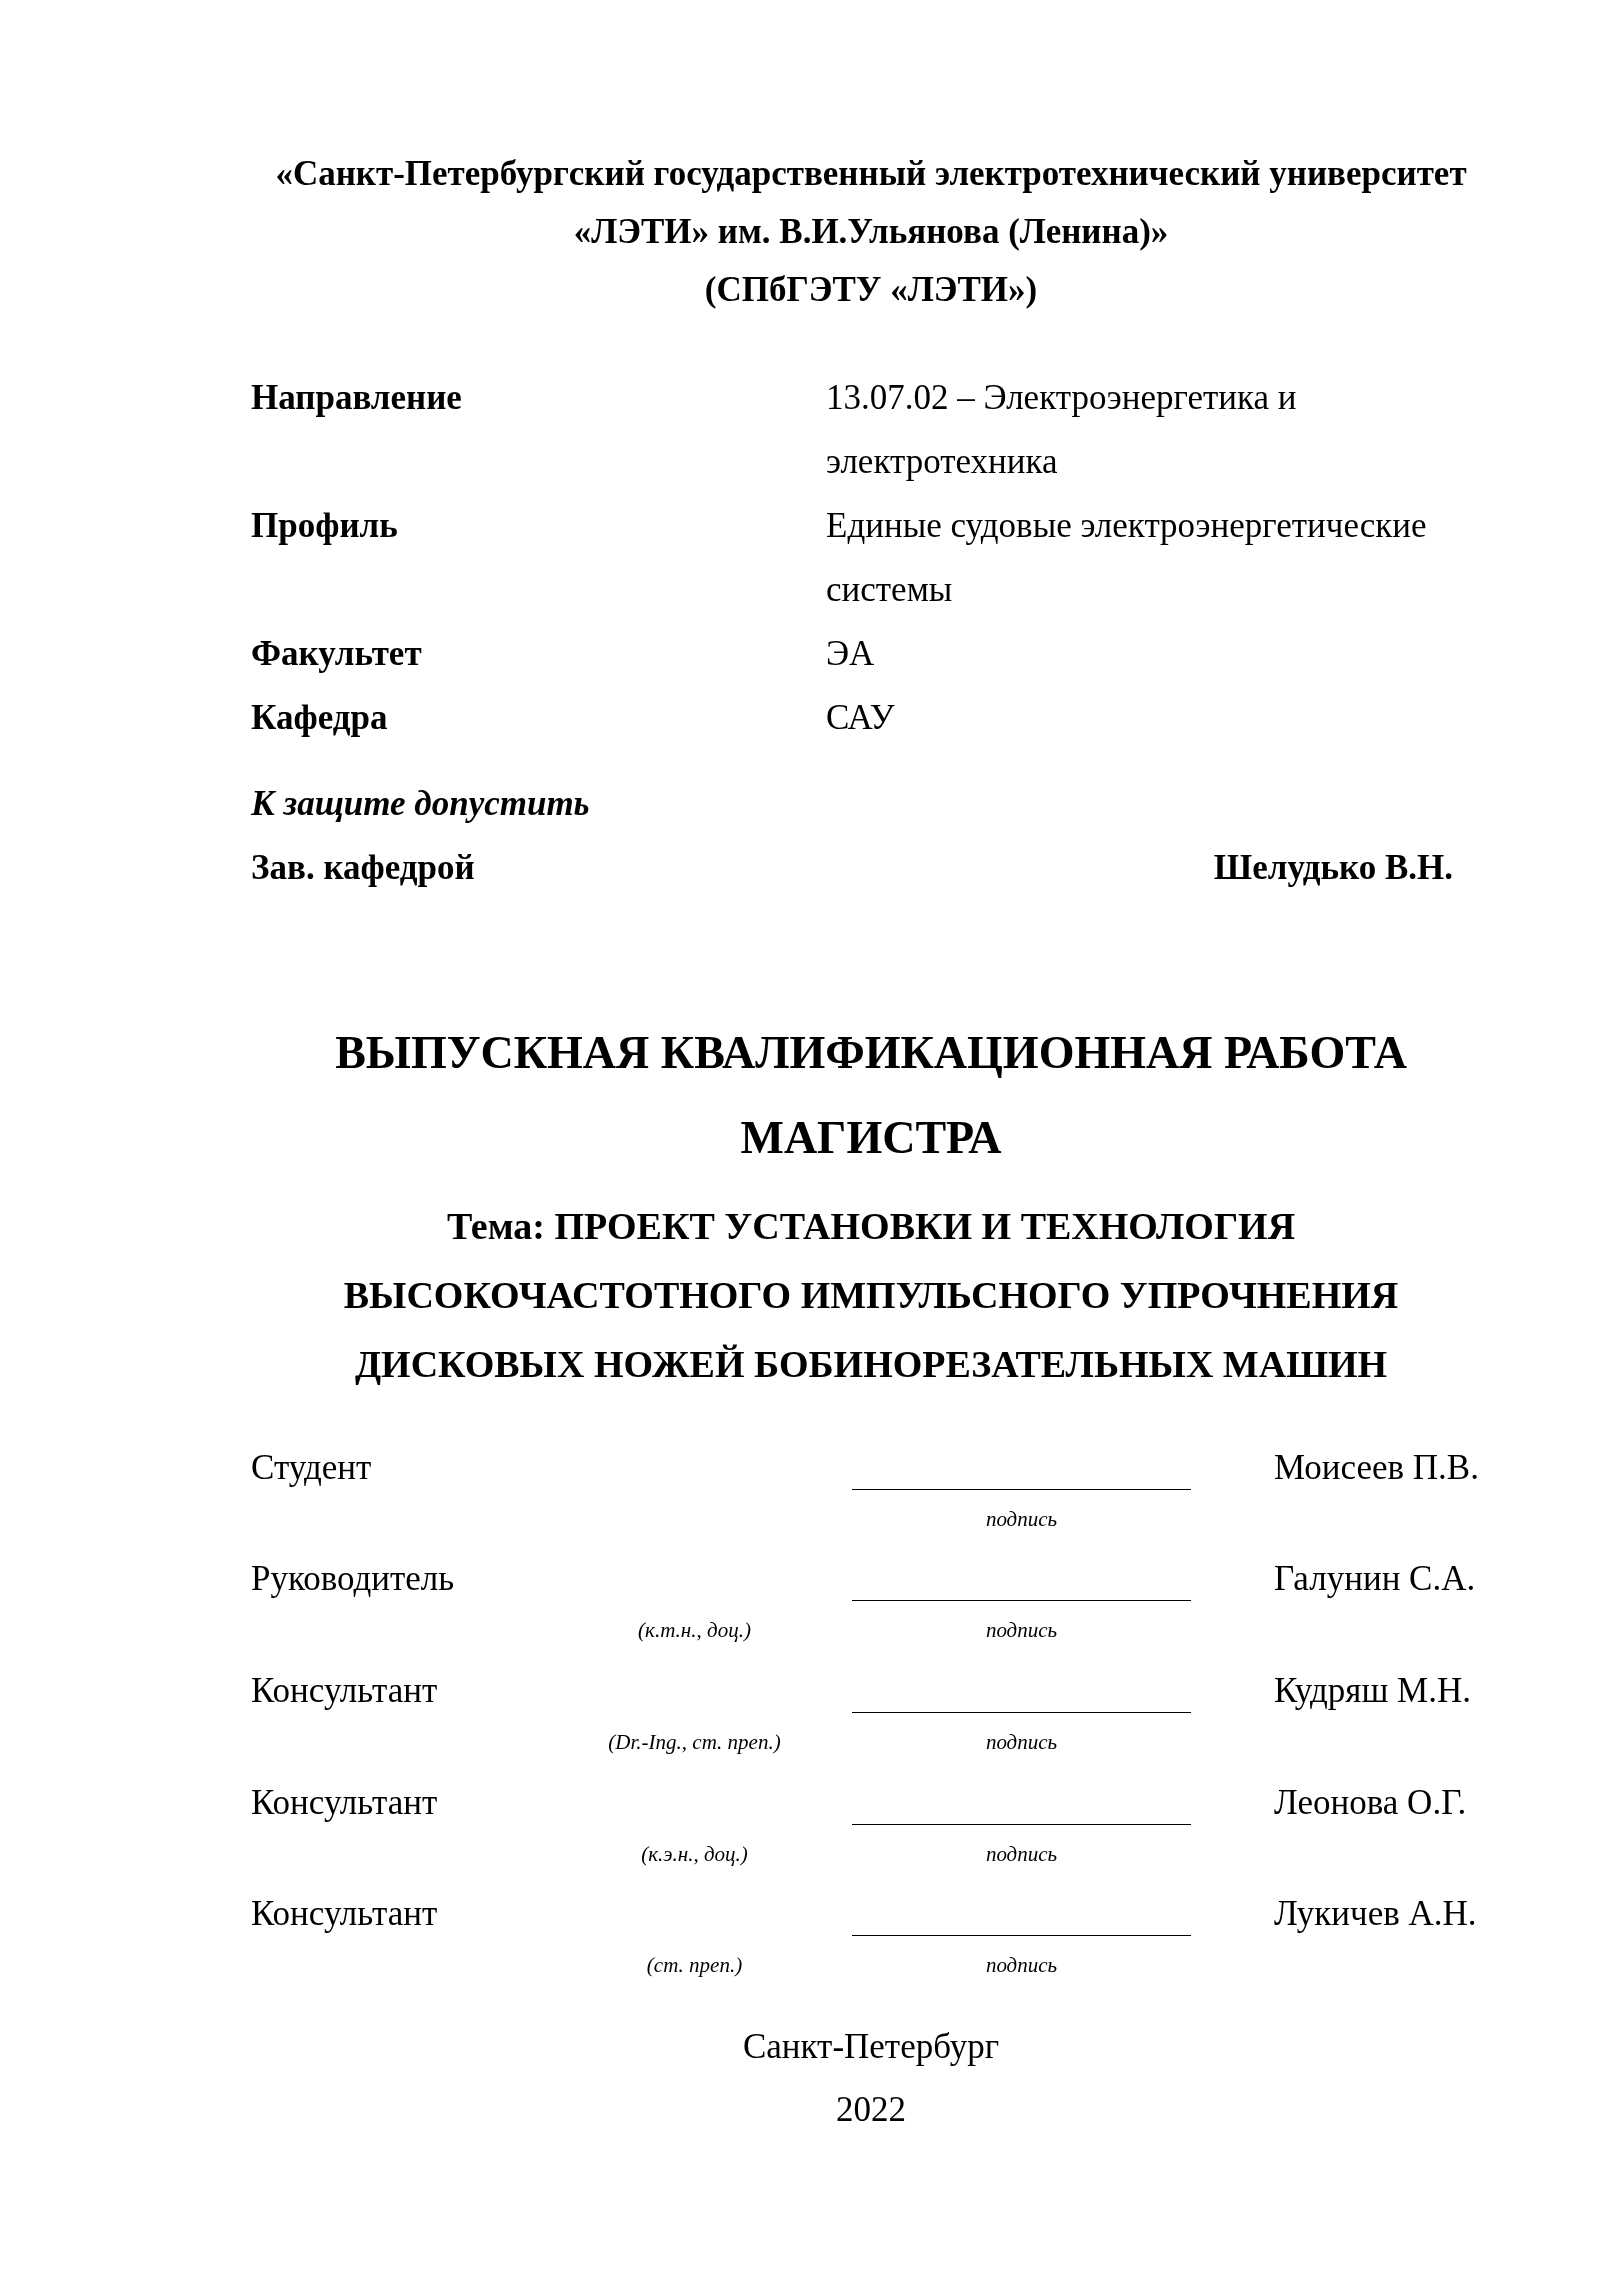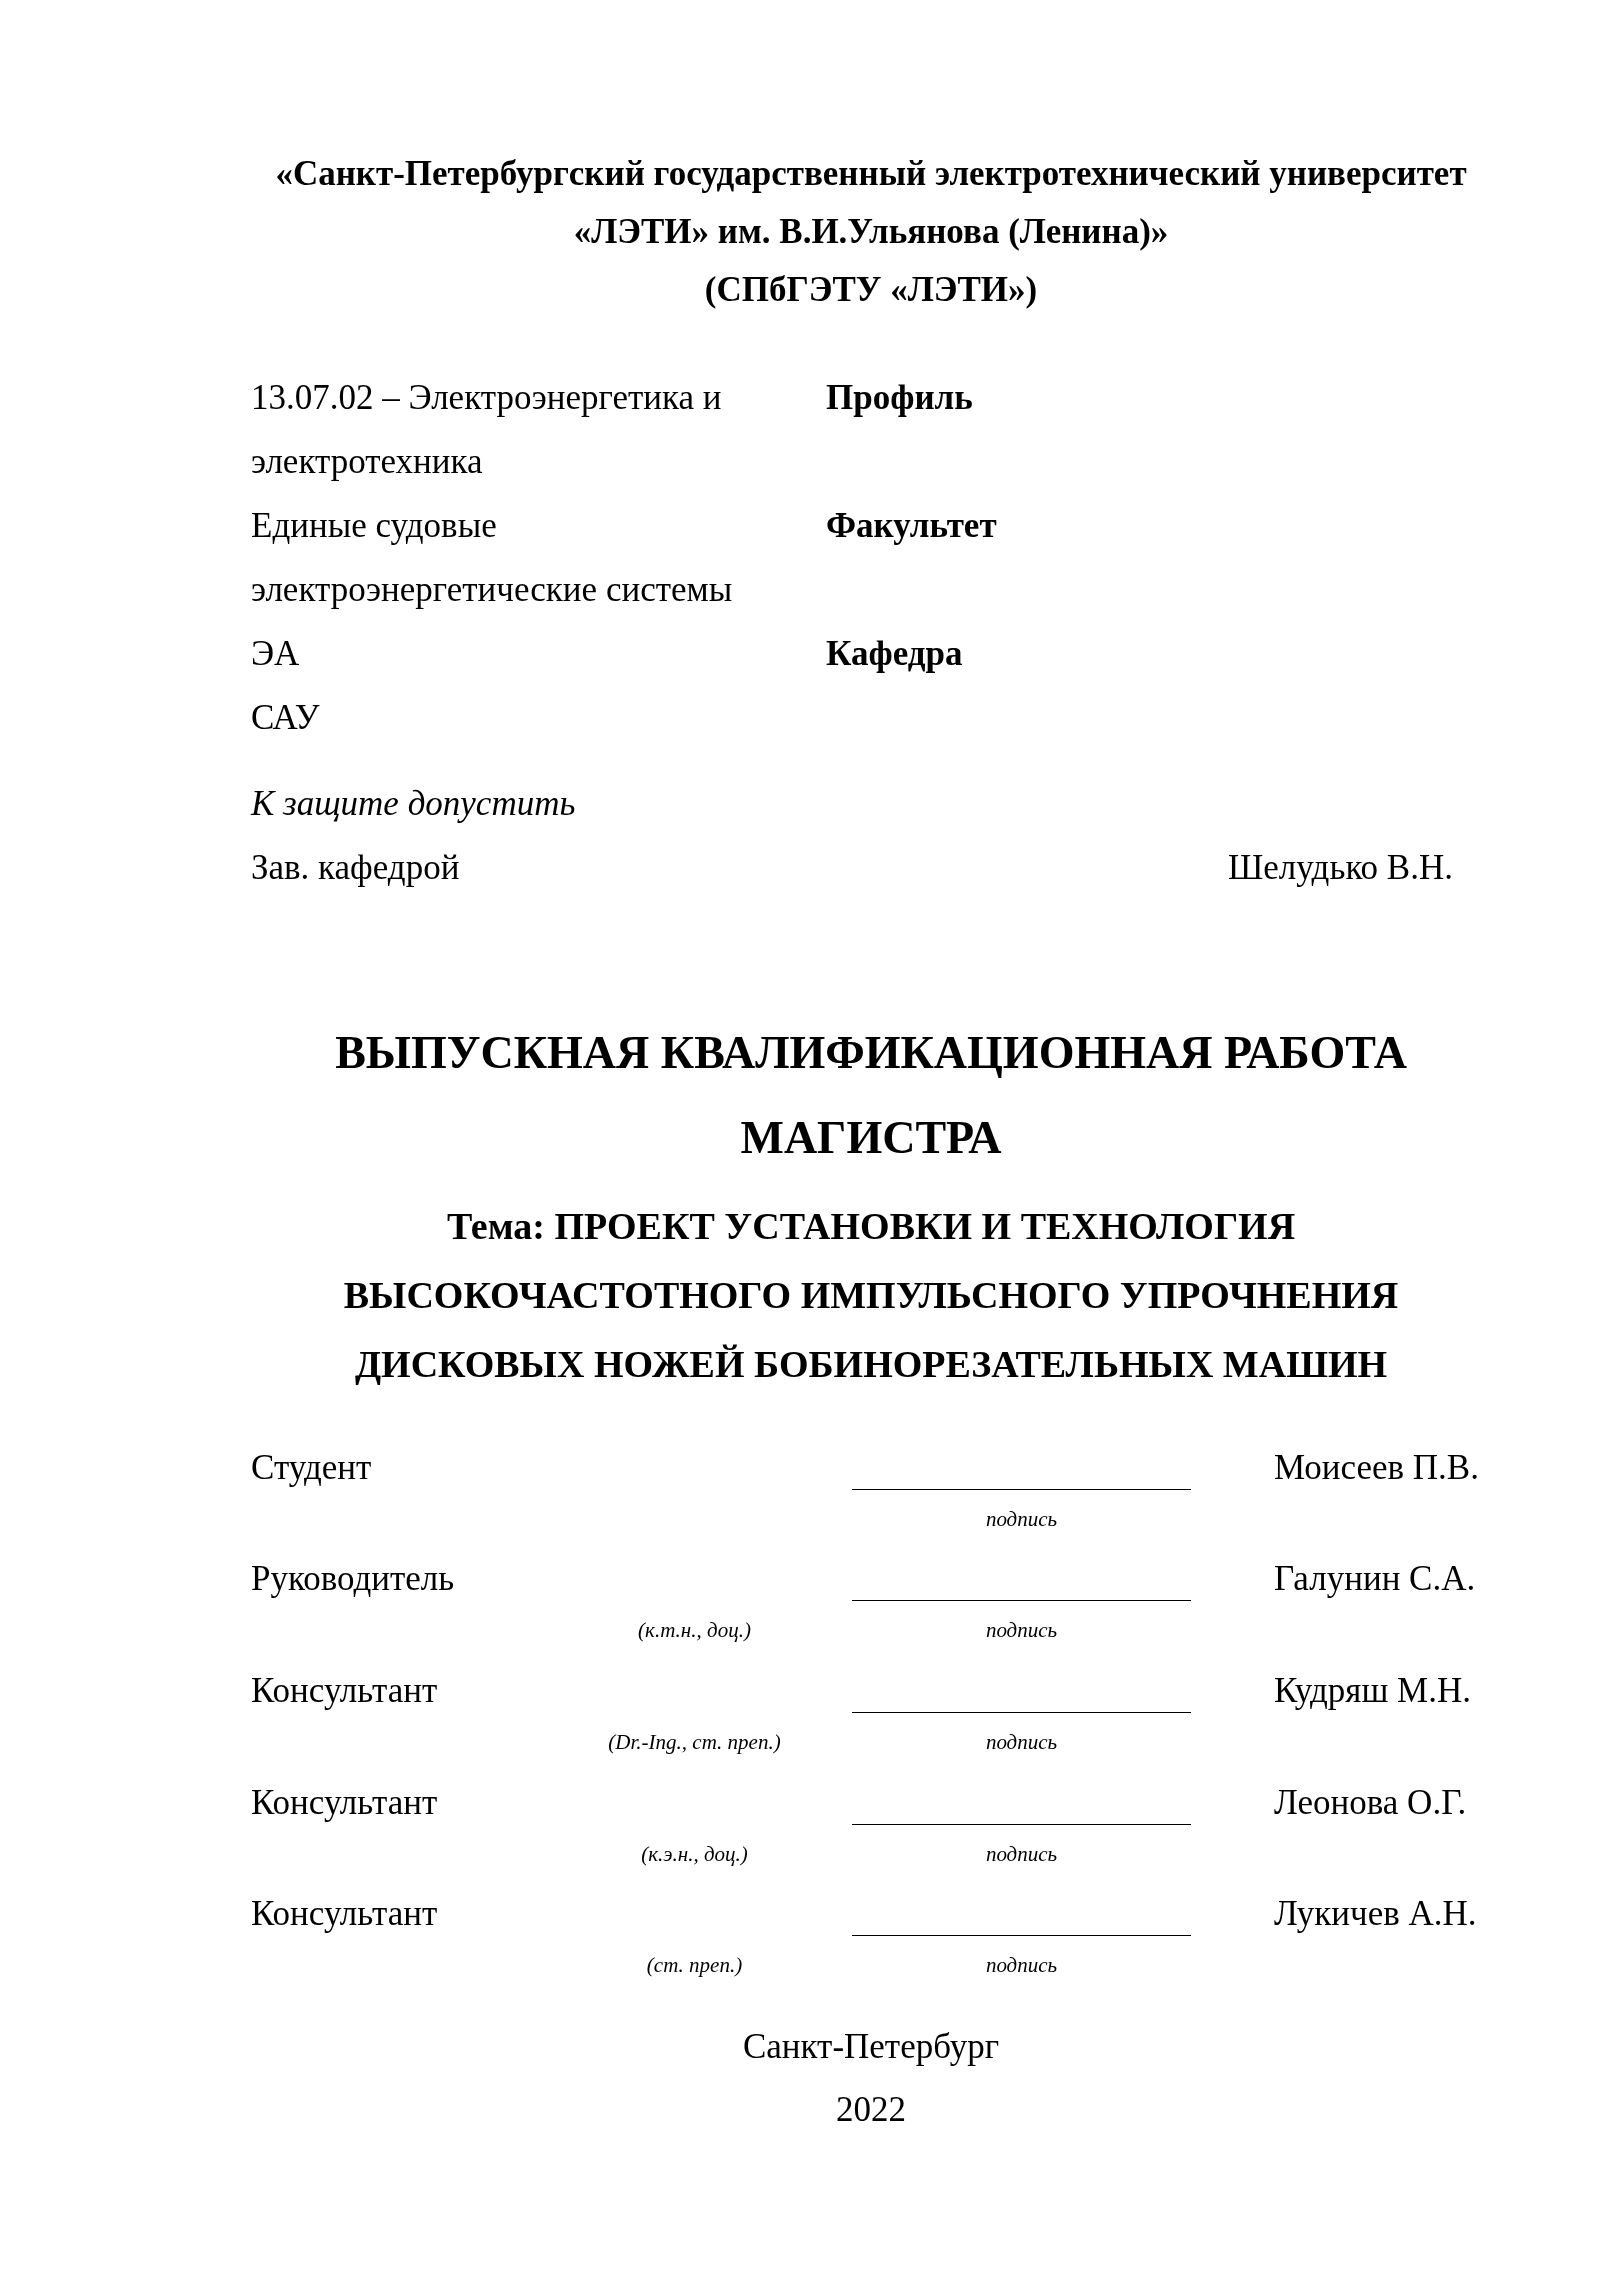--- a/index.html
+++ b/index.html
@@ -35,20 +35,21 @@
     grid-template-columns: 575px 1fr;
     line-height: 64px;
   }
   .info-label { font-weight: bold; }
   .info-value { font-weight: normal; }
 
   
   .admission {
     margin-top: 22px;
     line-height: 64px;
+    font-weight: bold;
   }
   .admission-line1 { font-style: italic; }
   .admission-line2 {
     display: flex;
     justify-content: space-between;
   }
   .admission-name { padding-right: 38px; }
 
   
   .main-title {
@@ -112,20 +113,21 @@
 
 <div class="page">
 
   <div class="uni-header">
     <div>«Санкт-Петербургский государственный электротехнический университет</div>
     <div>«ЛЭТИ» им. В.И.Ульянова (Ленина)»</div>
     <div>(СПбГЭТУ «ЛЭТИ»)</div>
   </div>
 
   <div class="info-section">
+    <div class="info-label">Направление</div>
     <div class="info-value">13.07.02 – Электроэнергетика и электротехника</div>
 
     <div class="info-label">Профиль</div>
     <div class="info-value">Единые судовые электроэнергетические системы</div>
 
     <div class="info-label">Факультет</div>
     <div class="info-value">ЭА</div>
 
     <div class="info-label">Кафедра</div>
     <div class="info-value">САУ</div>

